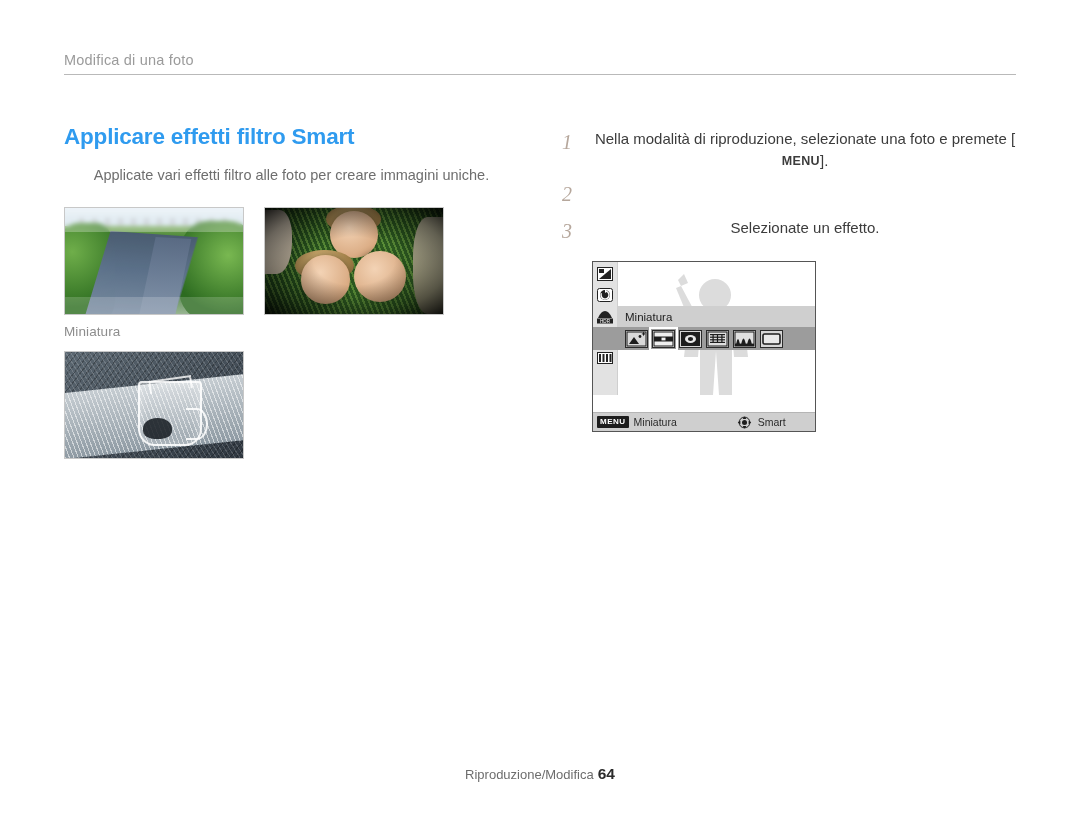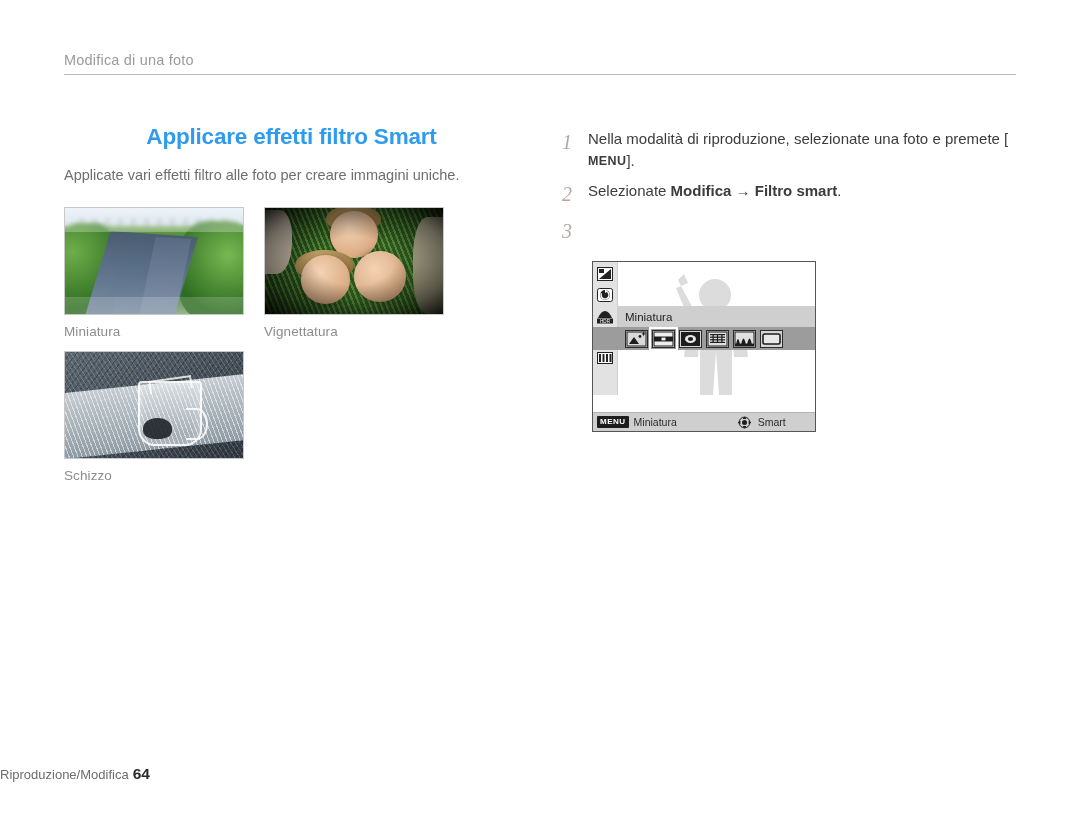--- a/index.html
+++ b/index.html
@@ -43,27 +43,27 @@
     top: 125px;
     width: 455px;
   }
   .section-title {
     font-size: 22.5px;
     color: #2f9bef;
     font-weight: bold;
     letter-spacing: -.2px;
     margin: 0 0 14px 0;
     line-height: 1.1;
-    text-align: center;
   }
   .section-intro {
     font-size: 14.5px;
     color: #6e6e6e;
     margin: 16px 0 22px 0;
     line-height: 1.35;
+    text-align: center;
   }
 
   .sample-grid {
     display: flex;
     flex-wrap: wrap;
     gap: 0;
     width: 400px;
   }
   .sample {
     width: 180px;
@@ -312,20 +312,21 @@
     font-size: 20px;
     color: #b6a79c;
     line-height: 1.45;
     text-align: left;
   }
   .step-txt {
     font-size: 15px;
     color: #3c3c3c;
     line-height: 1.48;
     flex: 1;
+    text-align: center;
   }
   .step-txt b { font-weight: bold; }
   .menu-key {
     display: inline-block;
     font-weight: bold;
     font-size: 12.5px;
     letter-spacing: .4px;
     vertical-align: 1px;
   }
 
@@ -431,21 +432,21 @@
     position:absolute; left:50%; top:50%;
     width:5px; height:5px; margin:-2.5px 0 0 -2.5px;
     border-radius:50%; background:#1d1d1d;
   }
 
   
   .page-footer {
     position: absolute;
     left: 0; right: 0;
     top: 765px;
-    text-align: left;
+    text-align: center;
     font-size: 13px;
     color: #6d6d6d;
   }
   .page-footer .pg {
     font-size: 15.5px;
     font-weight: bold;
     color: #2b2b2b;
     margin-left: 4px;
   }
 </style>
@@ -481,55 +482,53 @@
         <div class="grass"></div>
         <div class="sleeve-l"></div>
         <div class="sleeve-r"></div>
         <div class="hair h1"></div>
         <div class="face f1"></div>
         <div class="hair h2"></div>
         <div class="face f2"></div>
         <div class="face f3"></div>
         <div class="vig"></div>
       </div>
-      <div class="thumb-cap">Vignettatura</div>
     </div>
 
 
     <div class="sample">
       <div class="thumb ph-sketch">
         <div class="bgh"></div>
         <div class="table"></div>
         <div class="jug">
             <div class="handle"></div>
           </div>
         <div class="spout"></div>
         <div class="shadow"></div>
       </div>
-      <div class="thumb-cap">Schizzo</div>
     </div>
 
   </div>
 </div>
 
 <div class="right-col">
   <ol class="steps">
 
     <li class="step">
       <span class="step-num">1</span>
       <span class="step-txt"><span>Nella modalità di riproduzione, selezionate una foto e premete [</span><span class="menu-key">MENU</span><span>].</span></span>
     </li>
 
     <li class="step">
       <span class="step-num">2</span>
-      <span class="step-txt"><span>Selezionate </span><b>Modifica</b><span> → </span><b>Filtro smart</b><span>.</span></span>
     </li>
 
     <li class="step">
       <span class="step-num">3</span>
+      <span class="step-txt">Selezionate un effetto.</span>
     </li>
 
   </ol>
 </div>
 
 <div class="lcd">
   <div class="lcd-body">
 
     <svg class="silhouette" viewBox="0 0 222 151" preserveAspectRatio="none">
       <g fill="#dcdcdc">

